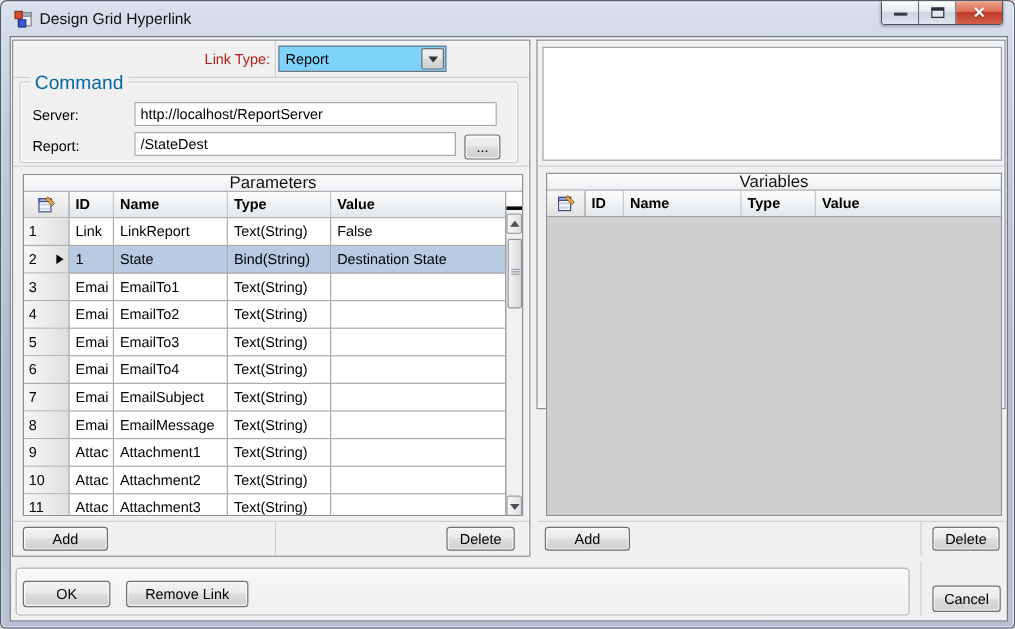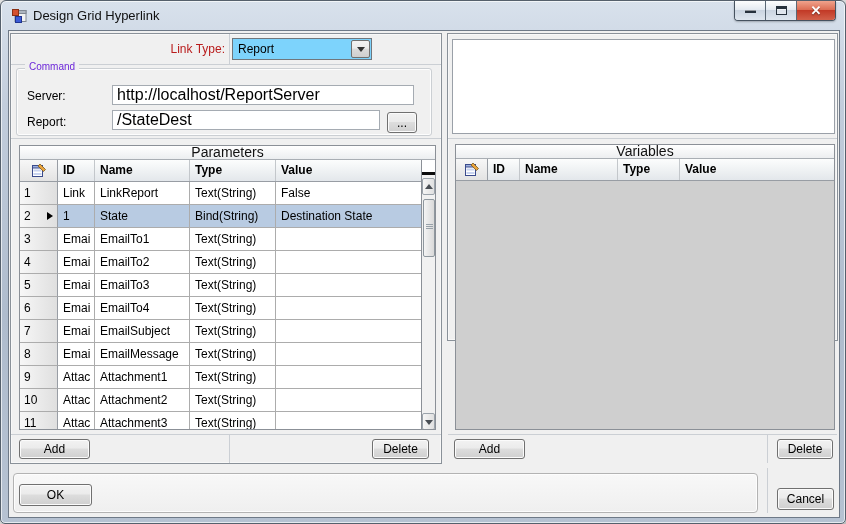--- a/index.html
+++ b/index.html
@@ -34,23 +34,23 @@
   
   .lt-label{position:absolute;left:0;top:0;width:214px;height:30px;display:flex;align-items:center;justify-content:flex-end;font-size:12px;color:#b91c1c;}
   .combo{position:absolute;left:221px;top:4px;width:140px;height:22px;border:1px solid #70767C;background:#7dd3fc;display:flex;}
   .combo-value{flex:1;font-size:12px;line-height:20px;padding-left:5px;overflow:hidden;}
   .combo-btn{width:19px;height:18px;margin:1px;border:1px solid #707070;border-radius:2px;
     background:linear-gradient(180deg,#F2F2F2 0%,#EBEBEB 45%,#DBDBDB 50%,#CFCFCF 100%);position:relative;}
   .arr-down{position:absolute;left:50%;top:50%;margin:-2px 0 0 -4px;width:0;height:0;
     border-left:4px solid transparent;border-right:4px solid transparent;border-top:5px solid #333;}
   
   .groupbox{position:absolute;left:5px;top:34px;width:416px;height:68px;border:1px solid #CBCFD3;border-radius:3px;box-shadow:inset 0 0 0 1px #FDFDFD;}
-  .groupbox-label{position:absolute;left:8px;top:-8px;background:#F0F0F0;padding:0 4px;font-size:10px;color:#6d28d9;}
+  .groupbox-label{position:absolute;left:8px;top:-8px;background:#F0F0F0;padding:0 4px;font-size:16px;color:#0369a1;}
   .fld-label{position:absolute;font-size:12px;color:#000;}
-  .tb{position:absolute;border:1px solid #A5ABB2;background:#FFF;font-family:"Liberation Sans",sans-serif;font-size:16px;padding:0 4px;color:#000;}
+  .tb{position:absolute;border:1px solid #A5ABB2;background:#FFF;font-family:"Liberation Sans",sans-serif;font-size:12px;padding:0 4px;color:#000;}
   .browse-btn{position:absolute;left:370px;top:43px;width:30px;height:21px;}
   
   .btn{position:absolute;border:1px solid #707070;border-radius:3px;font-family:"Liberation Sans",sans-serif;font-size:12px;color:#000;
     background:linear-gradient(180deg,#F2F2F2 0%,#EBEBEB 45%,#DDDDDD 50%,#CFCFCF 100%);
     box-shadow:inset 0 0 0 1px #FBFBFB;text-align:center;padding:0;cursor:default;}
   
   .grid{position:absolute;border:1px solid #8B9097;background:#FFF;overflow:hidden;}
   .grid-caption{height:14px;background:linear-gradient(180deg,#FFFFFF,#ECEEF0);border-bottom:1px solid #A9AEB4;
     font-size:14px;line-height:13px;text-align:center;color:#111;}
   .grid-body{display:flex;align-items:stretch;}
@@ -280,18 +280,19 @@
         </div>
         <div class="var-empty"></div>
       </div>
 
       <button class="btn" style="left:6px;top:405px;width:71px;height:20px;">Add</button>
       <button class="btn" style="left:329px;top:405px;width:56px;height:20px;">Delete</button>
     </div>
 
     <div class="bottom-strip">
       <button class="btn" style="left:5px;top:10px;width:73px;height:22px;">OK</button>
+      <button class="btn" style="left:91px;top:10px;width:102px;height:22px;">Remove Link</button>
     </div>
     <div class="cellline" style="left:758px;top:437px;width:1px;height:45px;"></div>
     <button class="btn" style="left:768px;top:457px;width:57px;height:22px;">Cancel</button>
 
   </div>
 </div>
 
 </body></html>

